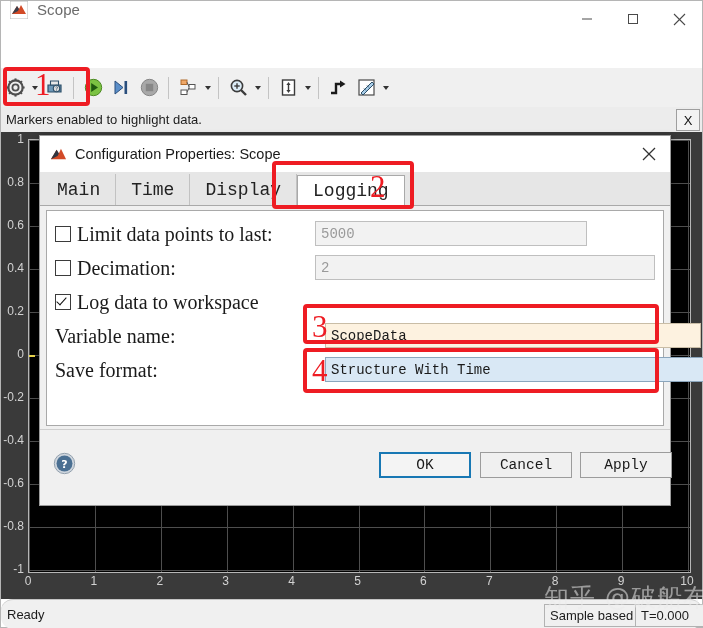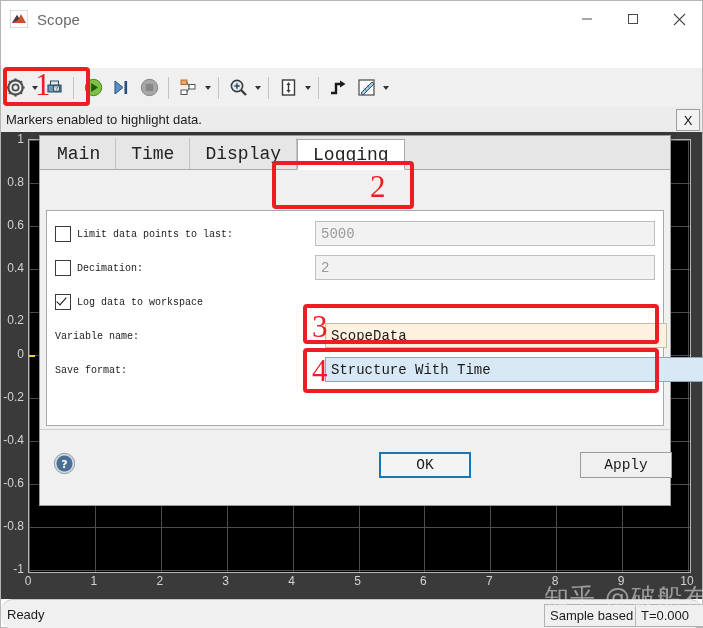--- a/index.html
+++ b/index.html
@@ -15,21 +15,21 @@
     border: 1px solid #b5b5b5;
     box-sizing: border-box;
     background: #ffffff;
   }
 
   
   .titlebar {
     position: absolute; left: 0; top: 0;
     width: 701px; height: 36px;
     background: #ffffff;
-    display: flex; align-items: center;
+    display: flex; 
   }
   .app-icon {
     width: 18px; height: 18px; margin-left: 9px; margin-right: 9px;
     position: relative;
   }
   .app-icon svg { display: block; }
   .title-text {
     font-size: 15px; color: #6b6b6b;
     letter-spacing: .1px;
   }
@@ -235,22 +235,22 @@
   }
   .cbox.checked::after {
     content: "";
     position: absolute; left: 3px; top: 0px;
     width: 4px; height: 9px;
     border: solid #111;
     border-width: 0 1.6px 1.6px 0;
     transform: rotate(42deg);
   }
   .flabel {
-    font-family: Liberation Mono, monospace;
-    font-size: 10px; color: #1a1a1a;
+    font-family: Liberation Serif, serif;
+    font-size: 20px; color: #1a1a1a;
     white-space: nowrap;
   }
   .finput {
     position: absolute;
     height: 25px;
     border: 1px solid #bfbfbf;
     background: #f2f2f2;
     box-sizing: border-box;
     display: flex; align-items: center;
     padding-left: 5px;
@@ -481,21 +481,21 @@
         <div class="gl-h" style="top: 344px;"></div>
         <div class="gl-h" style="top: 387px;"></div>
         <div class="gl-h" style="top: 430px;"></div>
         <div class="trace" style="background: rgb(232, 212, 76); left: 0px; width: 6px; top: 215px;"></div>
       </div>
     <div id="yticks">
         <span class="ytick-label" style="top: 7px; left: 0px; width: 23px;">1</span>
         <span class="ytick-label" style="top: 50px; left: 0px; width: 23px;">0.8</span>
         <span class="ytick-label" style="top: 93px; left: 0px; width: 23px;">0.6</span>
         <span class="ytick-label" style="top: 136px; left: 0px; width: 23px;">0.4</span>
-        <span class="ytick-label" style="top: 179px; left: 0px; width: 23px; margin-top: 9px;">0.2</span>
+        <span class="ytick-label" style="top: 179px; left: 0px; width: 23px;">0.2</span>
         <span class="ytick-label" style="top: 222px; left: 0px; width: 23px;">0</span>
         <span class="ytick-label" style="top: 265px; left: 0px; width: 23px;">-0.2</span>
         <span class="ytick-label" style="top: 308px; left: 0px; width: 23px;">-0.4</span>
         <span class="ytick-label" style="top: 351px; left: 0px; width: 23px;">-0.6</span>
         <span class="ytick-label" style="top: 394px; left: 0px; width: 23px;">-0.8</span>
         <span class="ytick-label" style="top: 437px; left: 0px; width: 23px;">-1</span>
       </div>
     <div id="xticks">
         <span class="xtick-label" style="left: 27px; top: 442px;">0</span>
         <span class="xtick-label" style="left: 92.9px; top: 442px;">1</span>
@@ -513,70 +513,86 @@
 
   <div class="statusbar">
     <span class="status-ready">Ready</span>
     <span class="status-cell" style="left:543px; width:90px;">Sample based</span>
     <span class="status-cell" style="left:634px; width:65px;">T=0.000</span>
   </div>
   <div class="watermark">知乎 @破船布</div>
 
   <div class="dialog">
 
+    <div class="dlg-title">
+      <span class="ic">
+        <svg width="17" height="17" viewBox="0 0 18 18">
+          <path d="M1 14 L7 4 L9.4 8 L11.6 3 L17 14 Z" fill="#d24a27"></path>
+          <path d="M1 14 L7 4 L9.4 8 L8 10.5 Z" fill="#2f3540"></path>
+        </svg>
+      </span>
+      <span class="tt">Configuration Properties: Scope</span>
+      <span class="dlg-close">
+        <svg width="14" height="14">
+            <line x1="1" y1="1" x2="13" y2="13" stroke="#333" stroke-width="1.2"></line>
+            <line x1="13" y1="1" x2="1" y2="13" stroke="#333" stroke-width="1.2"></line>
+          </svg>
+      </span>
+    </div>
 
     <div class="tabstrip">
       <span class="tab">Main</span>
       <span class="tab">Time</span>
       <span class="tab">Display</span>
       <span class="tab active">Logging</span>
     </div>
 
     <div class="tabpanel">
 
       <div class="frow" style="top:10px;">
         <span class="cbox"></span>
         <span class="flabel">Limit data points to last:</span>
       </div>
-      <div class="finput" style="left:268px; top:10px; width:340px;">5000</div>
+      <div class="finput" style="left:268px; top:10px; width:272px;">5000</div>
 
       <div class="frow" style="top:44px;">
         <span class="cbox"></span>
         <span class="flabel">Decimation:</span>
       </div>
       <div class="finput" style="left:268px; top:44px; width:340px;">2</div>
 
       <div class="frow" style="top:78px;">
         <span class="cbox checked"></span>
         <span class="flabel">Log data to workspace</span>
       </div>
 
       <div class="frow" style="top:112px;">
         <span class="flabel">Variable name:</span>
       </div>
-      <div class="finput cream" style="left:278px; top:112px; width:342px;">ScopeData</div>
+      <div class="finput cream" style="left:278px; top:112px; width:376px;">ScopeData</div>
 
       <div class="frow" style="top:146px;">
         <span class="flabel">Save format:</span>
       </div>
       <div class="fselect" style="left:278px; top:146px; width:396px;">
         <span>Structure With Time</span>
         <span class="arrow"></span>
       </div>
     </div>
 
     <div class="dlg-footer">
       <span class="help-btn">
         <svg width="23" height="23" viewBox="0 0 23 23">
           <circle cx="11.5" cy="11.5" r="10.2" fill="#cfd6de" stroke="#93a1ae" stroke-width="1"></circle>
           <circle cx="11.5" cy="11.5" r="8" fill="#4a6f92"></circle>
           <text x="11.5" y="16" font-size="11" text-anchor="middle" fill="#ffffff" font-family="DejaVu Sans" font-weight="bold">?</text>
         </svg>
       </span>
       <span class="dbtn primary" style="left:339px; width:92px;">OK</span>
+      <span class="dbtn" style="left:440px; width:92px;">Cancel</span>
       <span class="dbtn" style="left:540px; width:92px;">Apply</span>
     </div>
   </div>
 
   <div class="redbox" style="left:2px; top:66px; width:87px; height:39px;"></div>
   <div class="rednum" style="left:34px; top:68px;">1</div>
 
   <div class="redbox" style="left:271px; top:160px; width:142px; height:48px;"></div>
   <div class="rednum" style="left:369px; top:170px;">2</div>
 

